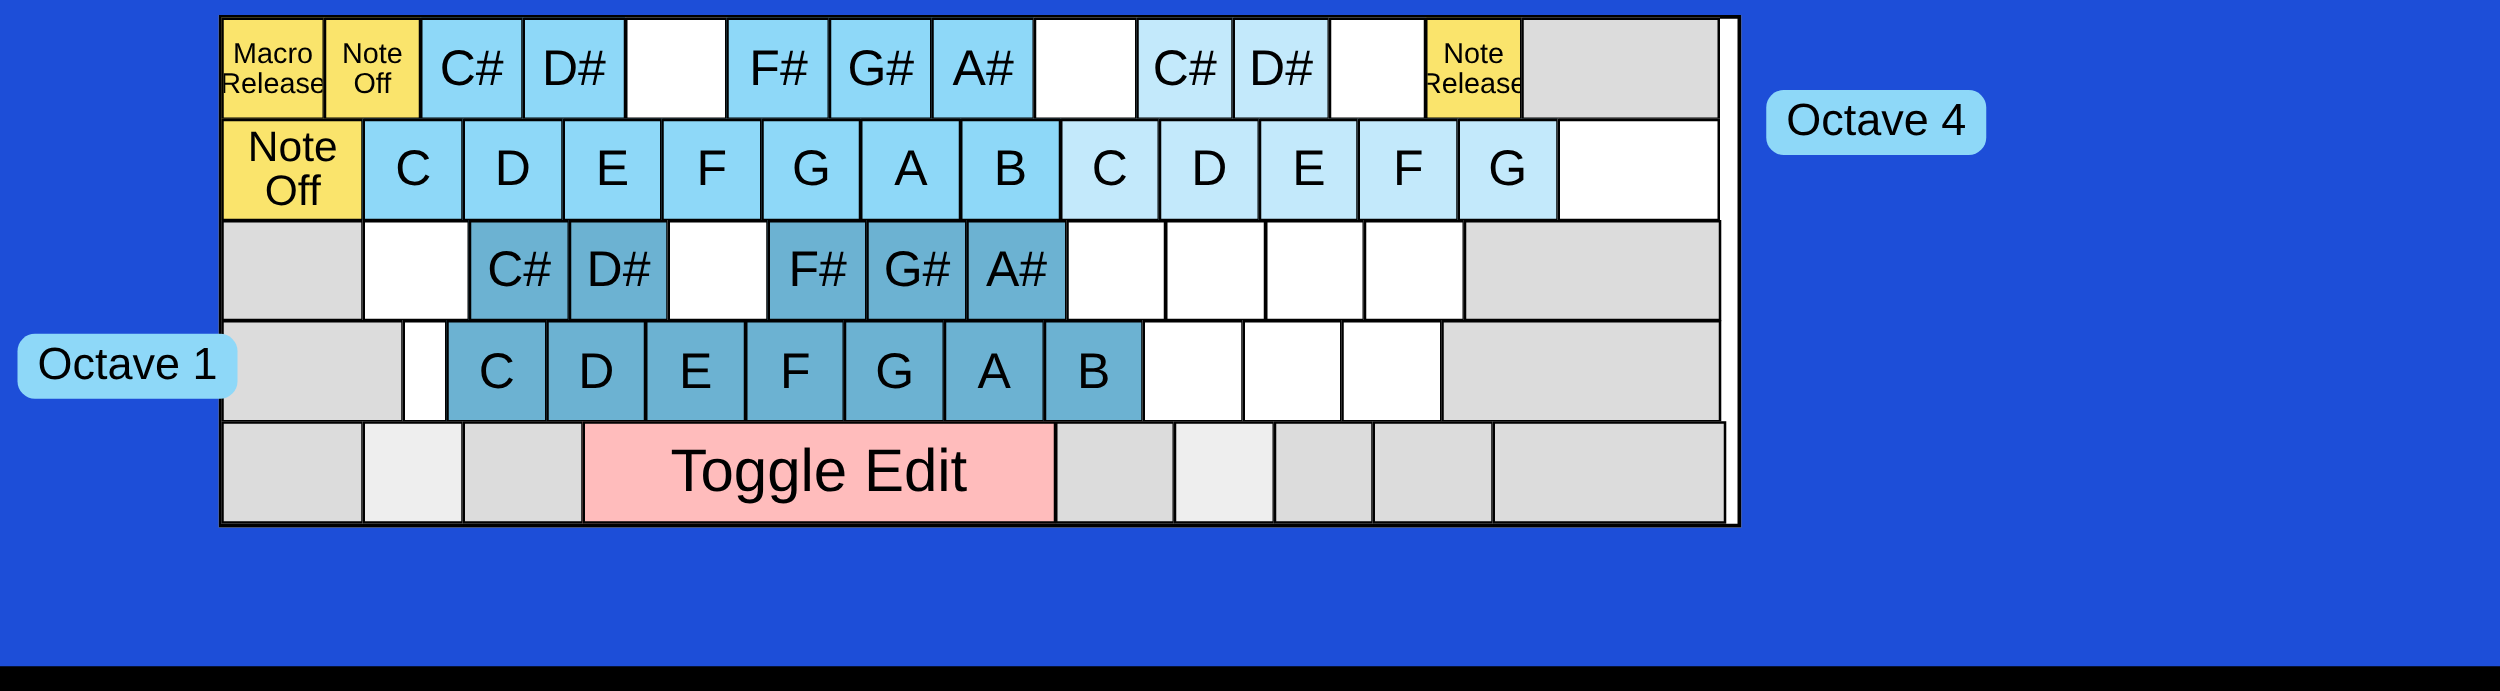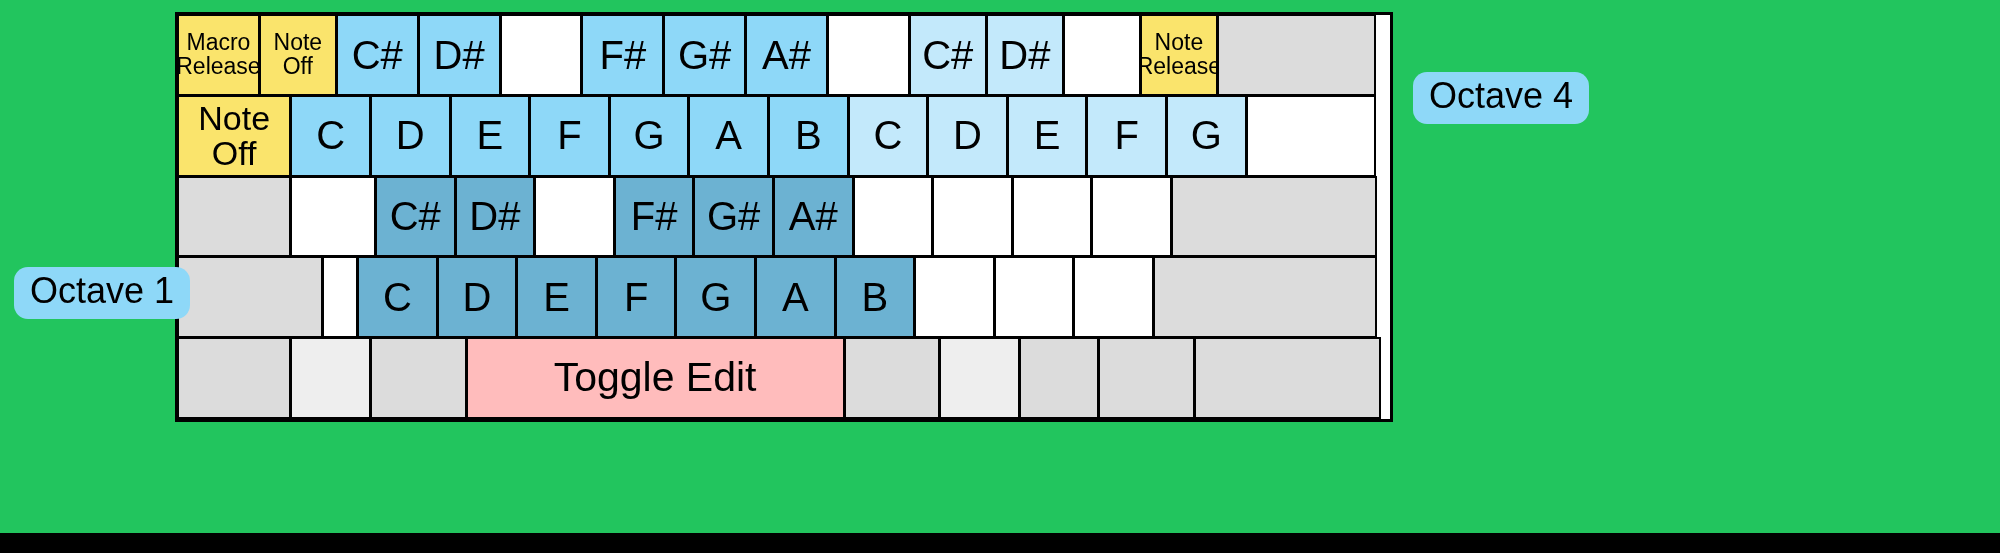--- a/index.html
+++ b/index.html
@@ -6,21 +6,21 @@
     margin: 0; padding: 0;
     background: #000000;
     width: 2000px; height: 553px;
     overflow: hidden;
     font-family: "Liberation Sans", sans-serif;
   }
   #stage {
     position: relative;
     width: 2000px;
     height: 533px;
-    background: #22c55e;
+    background: #1d4ed8;
   }
 
   
   #grid {
     position: absolute;
     left: 175px;
     top: 12px;
     width: 1218px;
     height: 410px;
     border: 3px solid #000;
@@ -56,21 +56,21 @@
   .c-yellow  { background: #fae46c; }
   .c-blue2   { background: #8ed8f8; }  
   .c-blue3   { background: #c3e9fb; }  
   .c-blue1   { background: #6cb2d2; }  
   .c-pink    { background: #ffbcbc; }
 
   
   .t-big   { font-size: 40px; }
   .t-mid   { font-size: 34px; }
   .t-small { font-size: 23px; }
-  .t-toggle{ font-size: 41px; }
+  .t-toggle{ font-size: 48px; }
 
   
   .pill {
     position: absolute;
     background: #8ed8f8;
     color: #000000;
     border-radius: 14px;
     font-size: 36px;
     padding: 4px 16px 8px 16px;
     white-space: nowrap;

